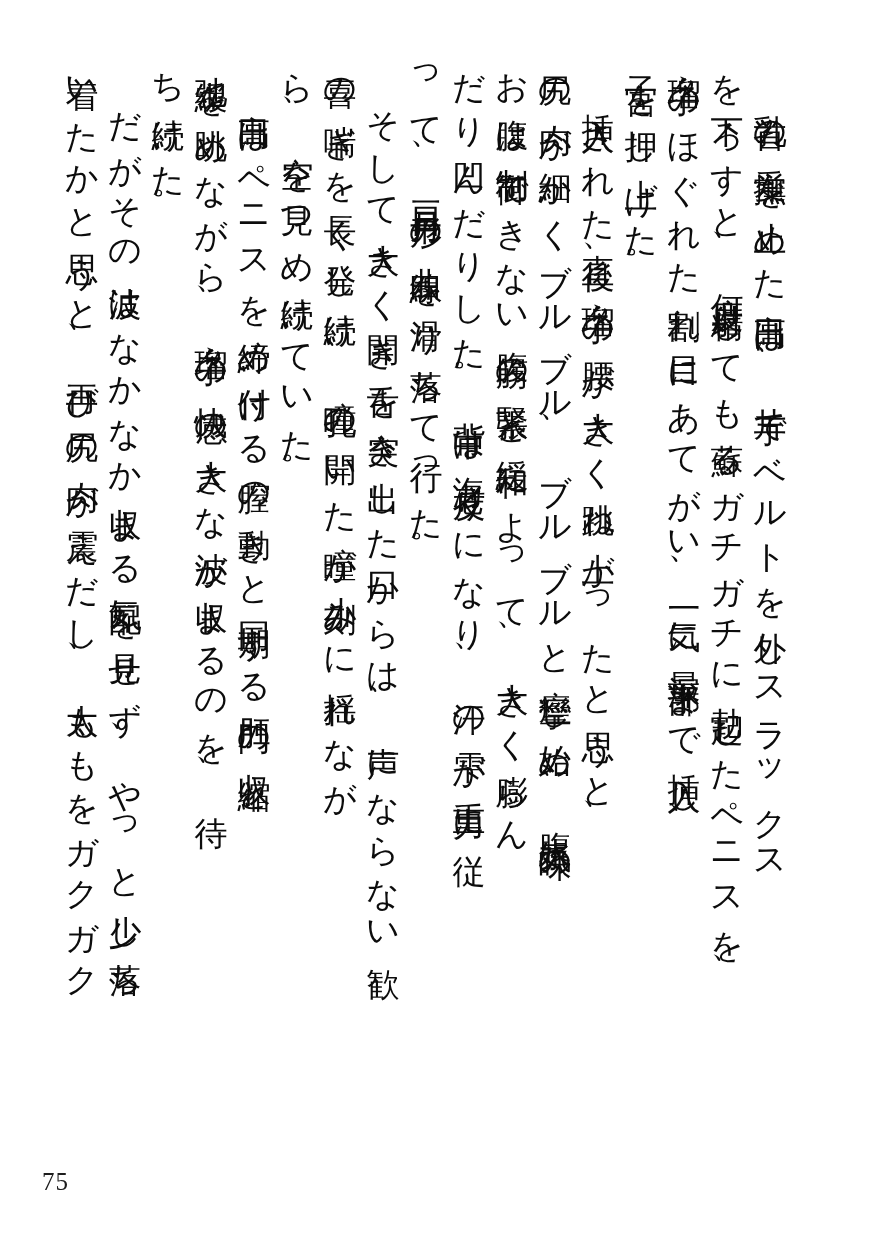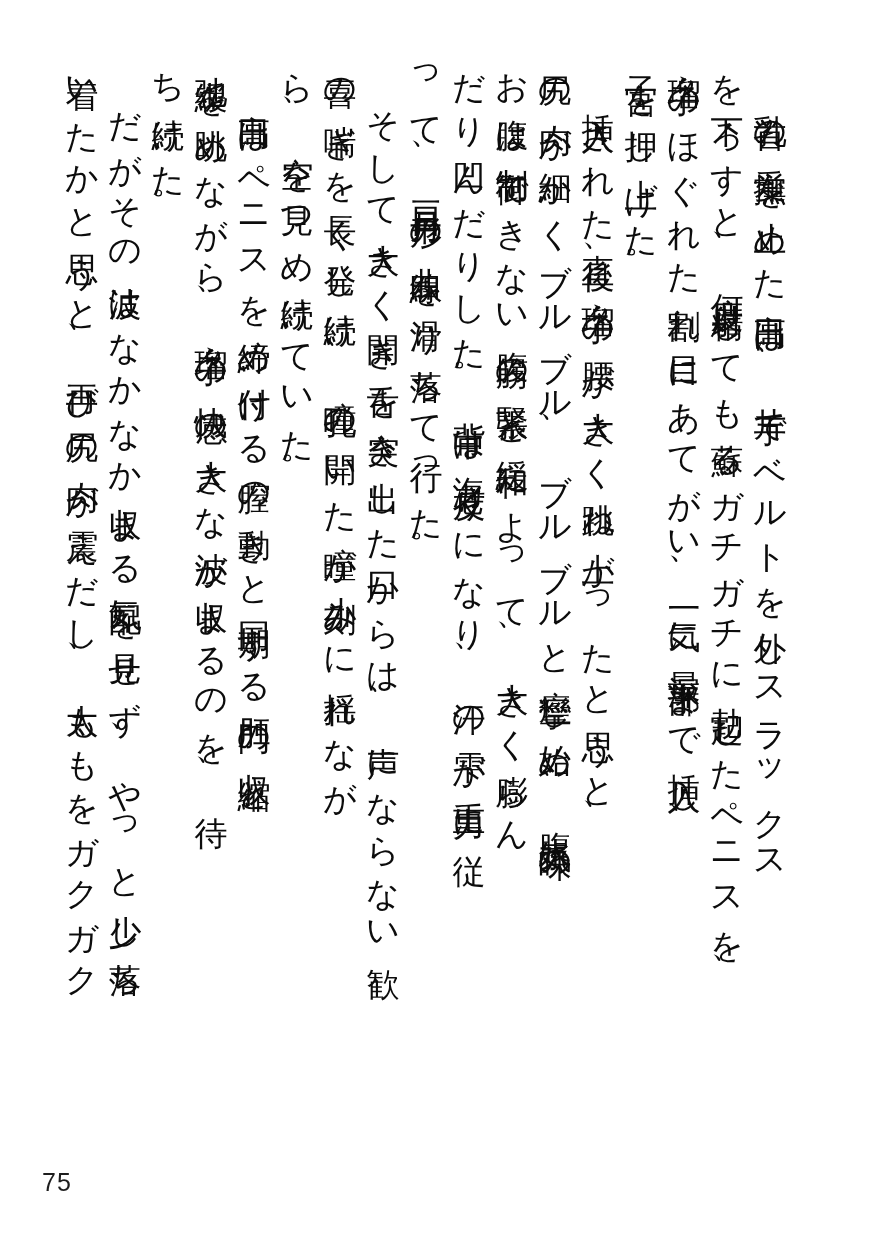--- a/index.html
+++ b/index.html
@@ -43,21 +43,21 @@
     white-space: nowrap;
   }
   
   .indent {
     text-indent: 38px;
   }
   .page-number {
     position: absolute;
     left: 42px;
     top: 1168px;
-    font-family: Liberation Sans, sans-serif;
+    font-family: Liberation Serif, serif;
     font-size: 25px;
     color: #1d1d1d;
     letter-spacing: 1px;
   }
 </style>
 </head>
 <body>
 
 <div class="page">
 

